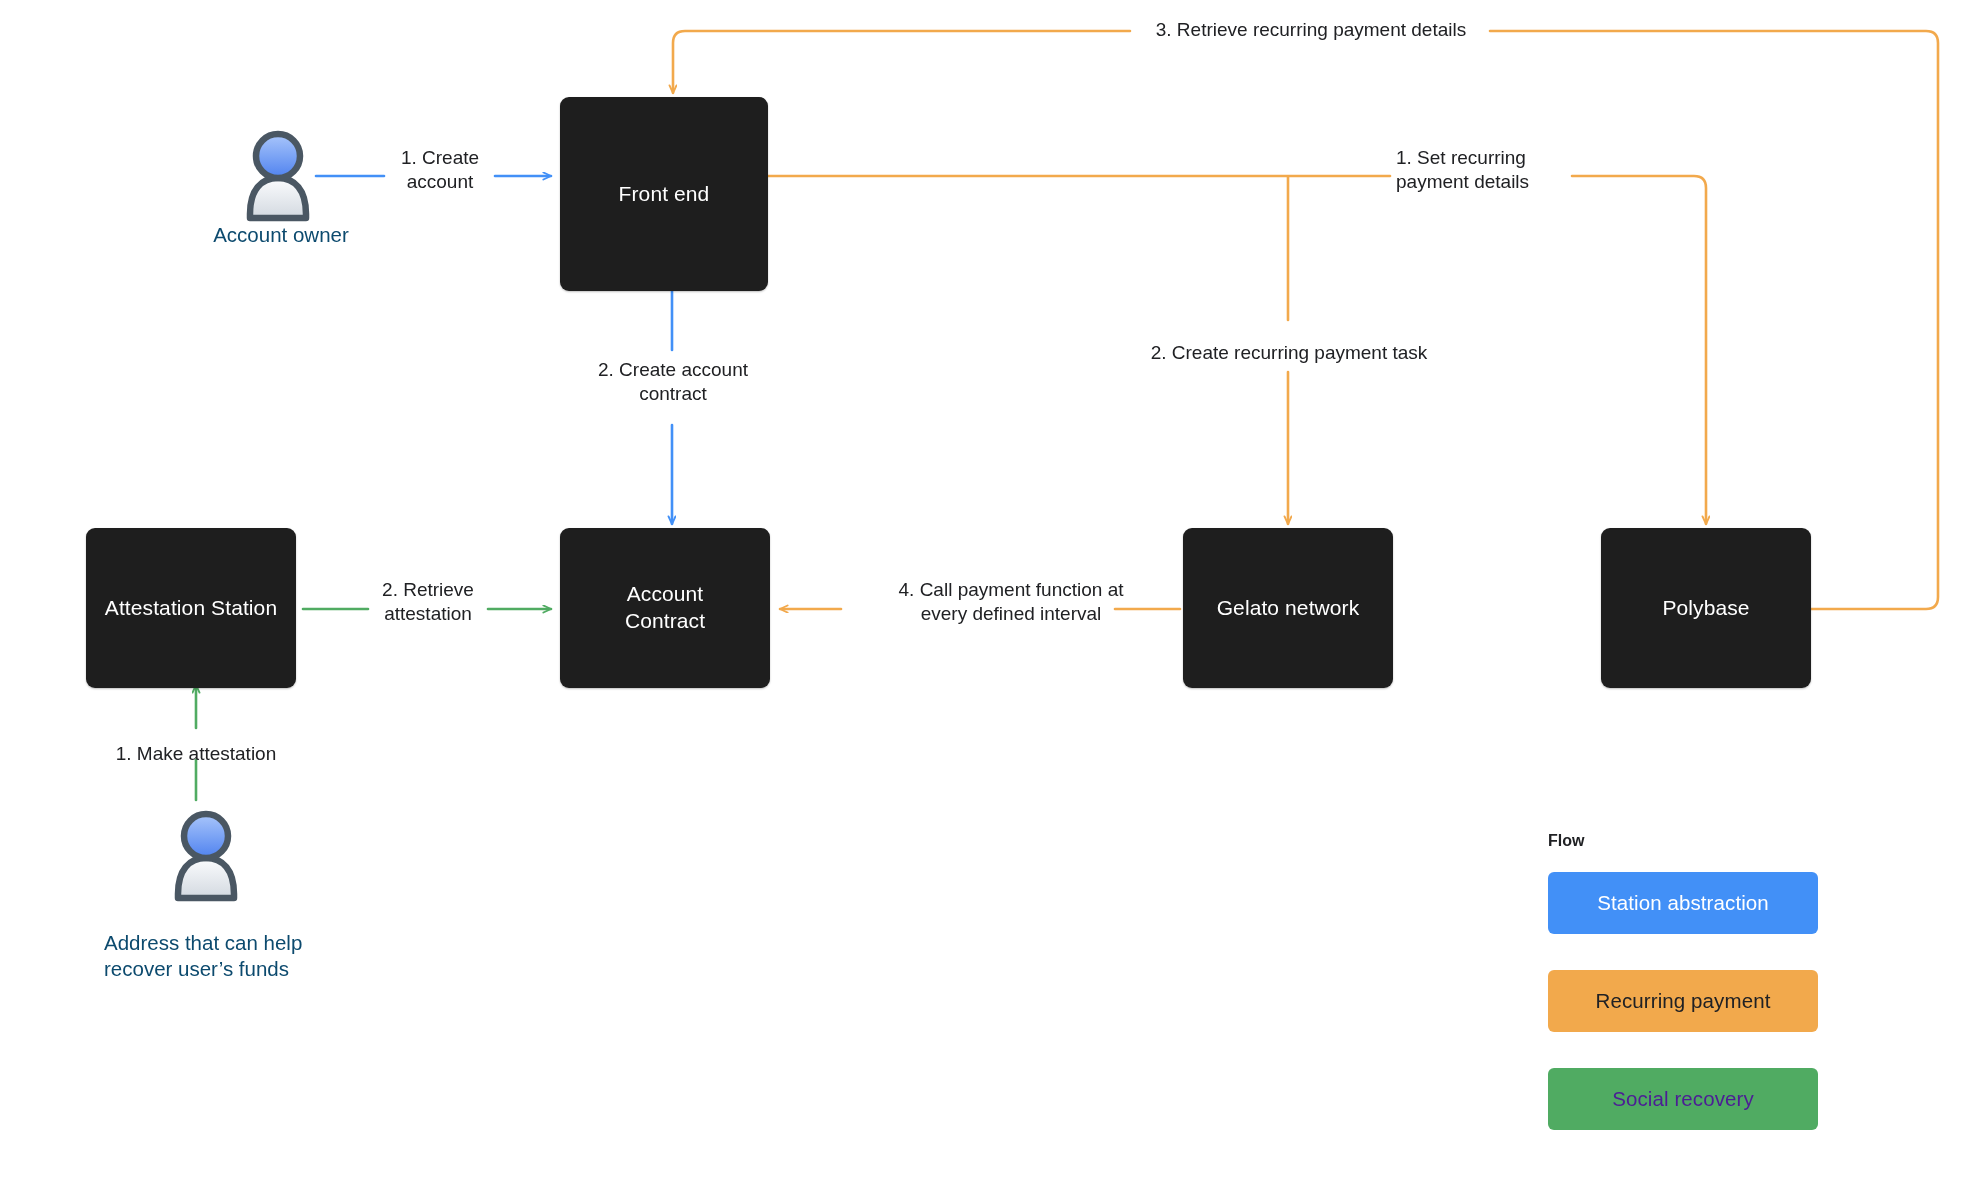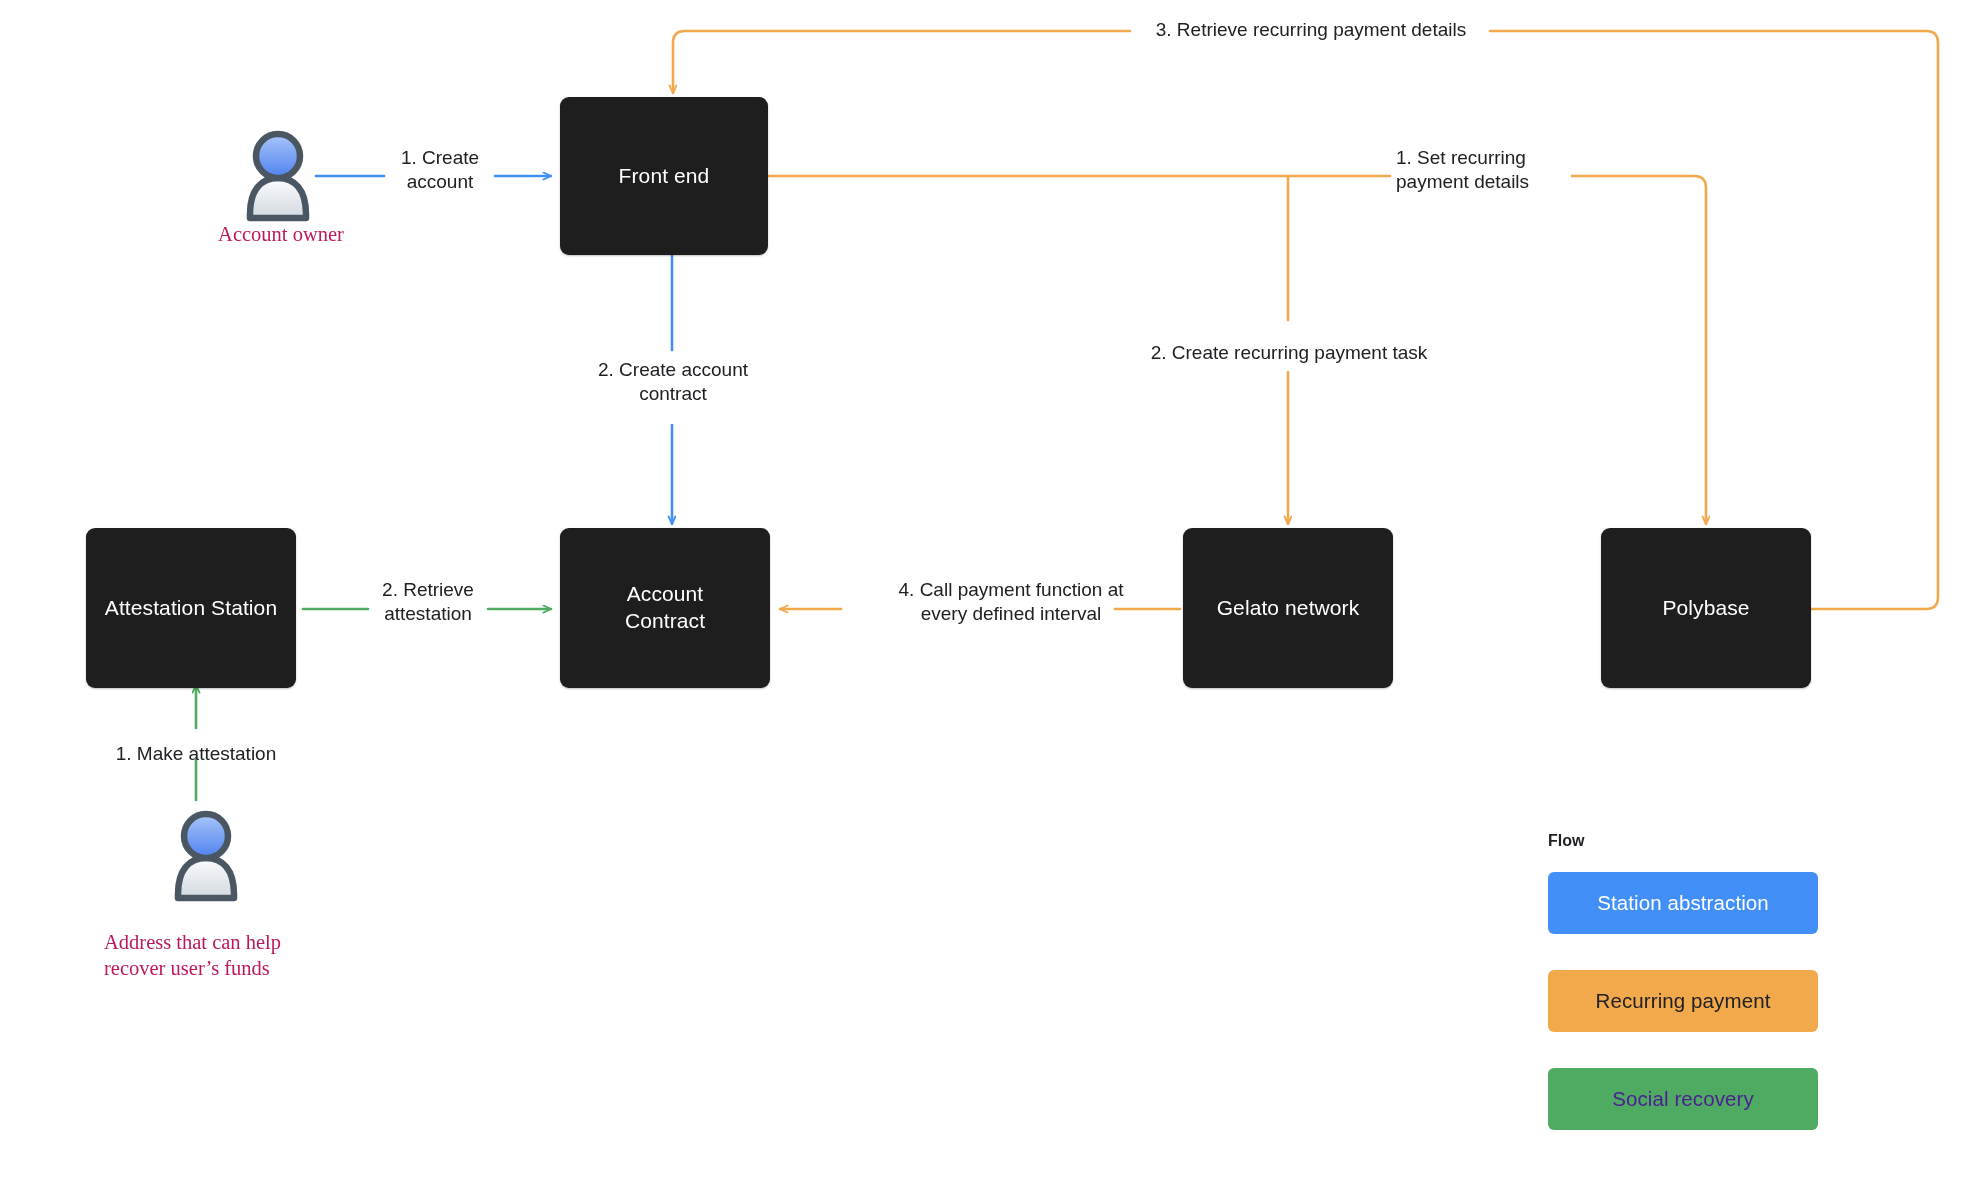--- a/index.html
+++ b/index.html
@@ -55,24 +55,23 @@
     text-align: center;
     white-space: pre-line;
   }
 
   
   .actor { position: absolute; }
   .actor-caption {
     position: absolute;
     font-size: 20.5px;
     line-height: 1.26;
-    color: #be185d;
+    color: #0c4a6e;
     text-align: left;
     white-space: pre-line;
-    font-family: Liberation Serif, serif;
   }
 
   
   #legend { position: absolute; left: 1548px; top: 832px; width: 270px; }
   #legend-title {
     font-size: 16px;
     font-weight: bold;
     color: #202124;
     margin: 0 0 22px 0;
   }
@@ -154,21 +153,21 @@
 
   <div class="actor" style="left:166px; top:806px; width:80px; height:98px;">
     <svg width="80" height="98" viewBox="0 0 80 98">
       <path d="M12,88 C12,64 23,52 40,52 C57,52 68,64 68,88 L68,92 L12,92 Z" fill="url(#bodyg)" stroke="#4a5763" stroke-width="6.5" stroke-linejoin="round"></path>
       <circle cx="40" cy="30" r="22" fill="url(#headg)" stroke="#4a5763" stroke-width="6.5"></circle>
     </svg>
   </div>
   <div class="actor-caption" style="left:104px; top:930px; width:260px;">Address that can help
 recover user’s funds</div>
 
-  <div class="node" style="left:560px; top:97px; width:208px; height:158px;">
+  <div class="node" style="left:560px; top:97px; width:208px; height:194px;">
     <span>Front end</span>
   </div>
 
   <div class="node" style="left:86px; top:528px; width:210px; height:160px;">
     <span>Attestation Station</span>
   </div>
 
   <div class="node" style="left:560px; top:528px; width:210px; height:160px;">
     <span style="white-space:pre-line;">Account
 Contract</span>

